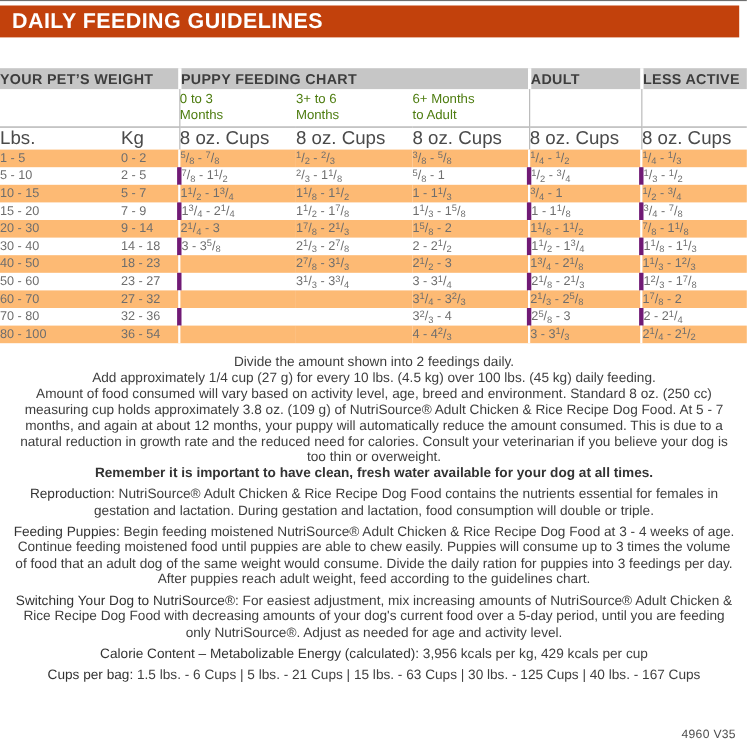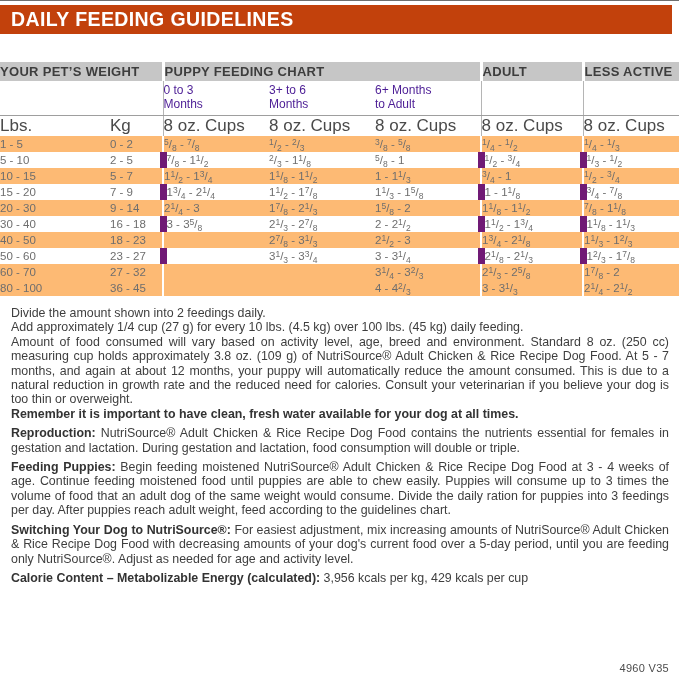--- a/index.html
+++ b/index.html
@@ -17,36 +17,36 @@
   table.feed{
     margin-top:28px;width:679px;border-collapse:collapse;table-layout:fixed;
     text-align:left;
   }
   .ghead th{
     background:#c6c6c6;height:19px;font-size:13px;font-weight:bold;
     color:#3d3d3d;letter-spacing:.3px;padding:0;
   }
   .ghead th.div{border-left:3px solid #ffffff;}
   .subhead td{
-    height:34px;font-size:12px;color:#4c1d95;line-height:1.15;
+    height:34px;font-size:12px;color:#4d7c0f;line-height:1.15;
     white-space:pre-line;border-bottom:1px solid #9e9e9e;padding:0;vertical-align:middle;
   }
   .subhead td.div,.units td.div{border-left:1px solid #b5b5b5;}
   .units td{height:19px;font-size:17px;color:#4a4a4a;padding:0;}
   tbody td{height:16px;line-height:16px;font-size:11.5px;color:#6e6e6e;padding:0;}
   tbody tr.g td{background:#fdba74;}
   tbody tr.g td.div{border-left:2px solid #ffffff;}
-  tbody tr.w td.div{border-left:7px solid #701a75;}
+  tbody tr.w td.div{border-left:4px solid #701a75;}
   .fr{white-space:nowrap;line-height:1;}
   .fr sup{font-size:8.5px;vertical-align:3px;}
   .fr sub{font-size:8.5px;vertical-align:-2.5px;}
   .content{padding:10px 10px 0 11px;font-size:12.4px;line-height:14.4px;color:#3e3e3e;}
-  .content p{margin:0;}
+  .content p{margin:0;text-align:center;}
   .just{text-align:justify;}
-  .content b{font-weight:bold;color:#333333;}
+  .content b{font-weight:normal;color:#333333;}
   p.boldline{font-weight:bold;color:#333333;}
   p.sec{margin-top:5px;}
   .code{position:absolute;right:10px;top:662px;font-size:11px;color:#4c4c4c;letter-spacing:.3px;}
 </style>
 </head>
 <body>
 
 <div class="topline"></div>
 
 <div class="banner">
@@ -133,21 +133,21 @@
         <td>20 - 30</td>
         <td>9 - 14</td>
         <td class="div">2<span class="fr"><sup>1</sup>/<sub>4</sub></span> - 3</td>
         <td>1<span class="fr"><sup>7</sup>/<sub>8</sub></span> - 2<span class="fr"><sup>1</sup>/<sub>3</sub></span></td>
         <td>1<span class="fr"><sup>5</sup>/<sub>8</sub></span> - 2</td>
         <td class="div">1<span class="fr"><sup>1</sup>/<sub>8</sub></span> - 1<span class="fr"><sup>1</sup>/<sub>2</sub></span></td>
         <td class="div"><span class="fr"><sup>7</sup>/<sub>8</sub></span> - 1<span class="fr"><sup>1</sup>/<sub>8</sub></span></td>
       </tr>
       <tr class="w">
         <td>30 - 40</td>
-        <td>16 - 18</td>
+        <td>14 - 18</td>
         <td class="div">3 - 3<span class="fr"><sup>5</sup>/<sub>8</sub></span></td>
         <td>2<span class="fr"><sup>1</sup>/<sub>3</sub></span> - 2<span class="fr"><sup>7</sup>/<sub>8</sub></span></td>
         <td>2 - 2<span class="fr"><sup>1</sup>/<sub>2</sub></span></td>
         <td class="div">1<span class="fr"><sup>1</sup>/<sub>2</sub></span> - 1<span class="fr"><sup>3</sup>/<sub>4</sub></span></td>
         <td class="div">1<span class="fr"><sup>1</sup>/<sub>8</sub></span> - 1<span class="fr"><sup>1</sup>/<sub>3</sub></span></td>
       </tr>
       <tr class="g">
         <td>40 - 50</td>
         <td>18 - 23</td>
         <td class="div"></td>
@@ -167,38 +167,48 @@
       </tr>
       <tr class="g">
         <td>60 - 70</td>
         <td>27 - 32</td>
         <td class="div"></td>
         <td></td>
         <td>3<span class="fr"><sup>1</sup>/<sub>4</sub></span> - 3<span class="fr"><sup>2</sup>/<sub>3</sub></span></td>
         <td class="div">2<span class="fr"><sup>1</sup>/<sub>3</sub></span> - 2<span class="fr"><sup>5</sup>/<sub>8</sub></span></td>
         <td class="div">1<span class="fr"><sup>7</sup>/<sub>8</sub></span> - 2</td>
       </tr>
+      <tr class="w">
+        <td>70 - 80</td>
+        <td>32 - 36</td>
+        <td class="div"></td>
+        <td></td>
+        <td>3<span class="fr"><sup>2</sup>/<sub>3</sub></span> - 4</td>
+        <td class="div">2<span class="fr"><sup>5</sup>/<sub>8</sub></span> - 3</td>
+        <td class="div">2 - 2<span class="fr"><sup>1</sup>/<sub>4</sub></span></td>
+      </tr>
       <tr class="g">
         <td>80 - 100</td>
-        <td>36 - 45</td>
+        <td>36 - 54</td>
         <td class="div"></td>
         <td></td>
         <td>4 - 4<span class="fr"><sup>2</sup>/<sub>3</sub></span></td>
         <td class="div">3 - 3<span class="fr"><sup>1</sup>/<sub>3</sub></span></td>
         <td class="div">2<span class="fr"><sup>1</sup>/<sub>4</sub></span> - 2<span class="fr"><sup>1</sup>/<sub>2</sub></span></td>
       </tr>
     </tbody>
 </table>
 
 <div class="content">
   <div>
     <p>Divide the amount shown into 2 feedings daily.</p>
     <p>Add approximately 1/4 cup (27 g) for every 10 lbs. (4.5 kg) over 100 lbs. (45 kg) daily feeding.</p>
     <p class="just">Amount of food consumed will vary based on activity level, age, breed and environment. Standard 8 oz. (250 cc) measuring cup holds approximately 3.8 oz. (109 g) of NutriSource® Adult Chicken &amp; Rice Recipe Dog Food. At 5 - 7 months, and again at about 12 months, your puppy will automatically reduce the amount consumed. This is due to a natural reduction in growth rate and the reduced need for calories. Consult your veterinarian if you believe your dog is too thin or overweight.</p>
     <p class="boldline">Remember it is important to have clean, fresh water available for your dog at all times.</p>
   </div>
   <p class="sec just"><b>Reproduction:</b><span> NutriSource® Adult Chicken &amp; Rice Recipe Dog Food contains the nutrients essential for females in gestation and lactation. During gestation and lactation, food consumption will double or triple.</span></p>
   <p class="sec just"><b>Feeding Puppies:</b><span> Begin feeding moistened NutriSource® Adult Chicken &amp; Rice Recipe Dog Food at 3 - 4 weeks of age. Continue feeding moistened food until puppies are able to chew easily. Puppies will consume up to 3 times the volume of food that an adult dog of the same weight would consume. Divide the daily ration for puppies into 3 feedings per day. After puppies reach adult weight, feed according to the guidelines chart.</span></p>
   <p class="sec just"><b>Switching Your Dog to NutriSource®:</b><span> For easiest adjustment, mix increasing amounts of NutriSource® Adult Chicken &amp; Rice Recipe Dog Food with decreasing amounts of your dog's current food over a 5-day period, until you are feeding only NutriSource®. Adjust as needed for age and activity level.</span></p>
   <p class="sec"><b>Calorie Content – Metabolizable Energy (calculated):</b><span> 3,956 kcals per kg, 429 kcals per cup</span></p>
+  <p class="sec"><b>Cups per bag:</b><span> 1.5 lbs. - 6 Cups  |  5 lbs. - 21 Cups  |  15 lbs. -  63 Cups  |  30 lbs. -  125 Cups  |  40 lbs. - 167 Cups</span></p>
 </div>
 
 <div class="code">4960 V35</div>
 
 </body></html>

